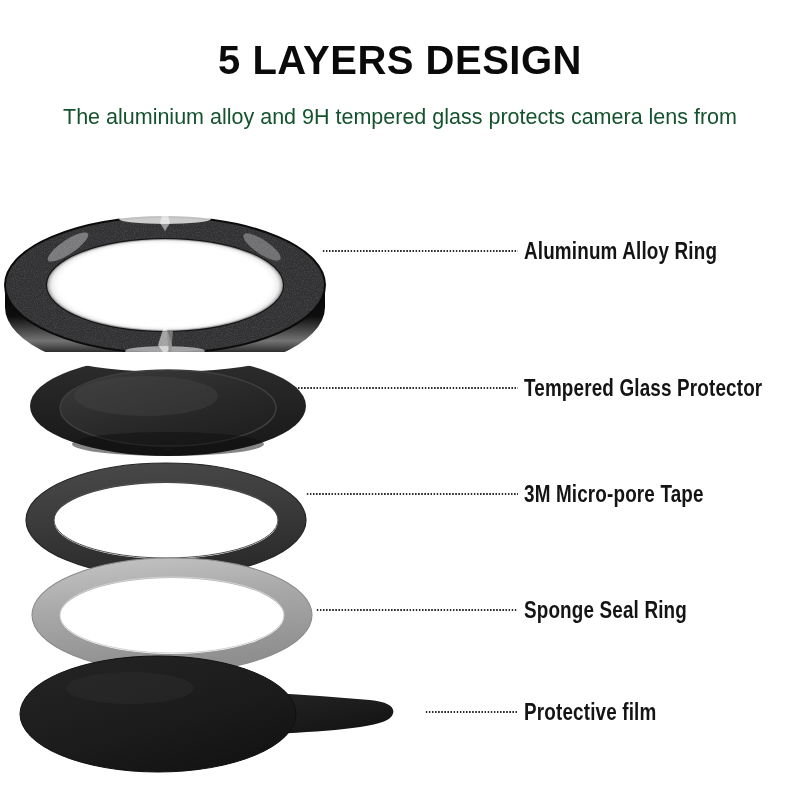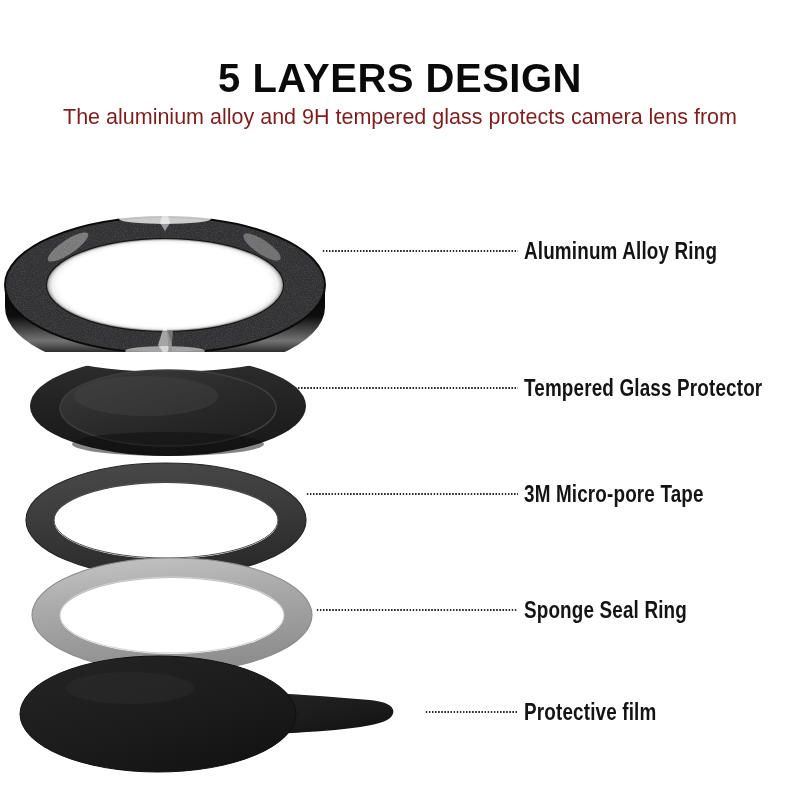--- a/index.html
+++ b/index.html
@@ -13,41 +13,41 @@
     height: 800px;
     background: #ffffff;
     overflow: hidden;
     font-family: "Liberation Sans", sans-serif;
   }
 
   
   #title {
     position: absolute;
     left: 0;
-    top: 56px;
+    top: 38px;
     width: 800px;
     text-align: center;
     font-family: "Liberation Sans", sans-serif;
     font-weight: bold;
     font-size: 40px;
     letter-spacing: 0.5px;
     color: #0a0a0a;
     line-height: 44px;
     white-space: nowrap;
   }
   #subtitle {
     position: absolute;
     left: 20px;
     top: 102px;
     width: 760px;
     text-align: center;
     font-family: "Liberation Sans", sans-serif;
     font-size: 21.5px;
     line-height: 30px;
-    color: #7f1d1d;
+    color: #14532d;
   }
   #subtitle .line { display: block; }
 
   
   #stack {
     position: absolute;
     left: 0;
     top: 0;
     width: 800px;
     height: 800px;

